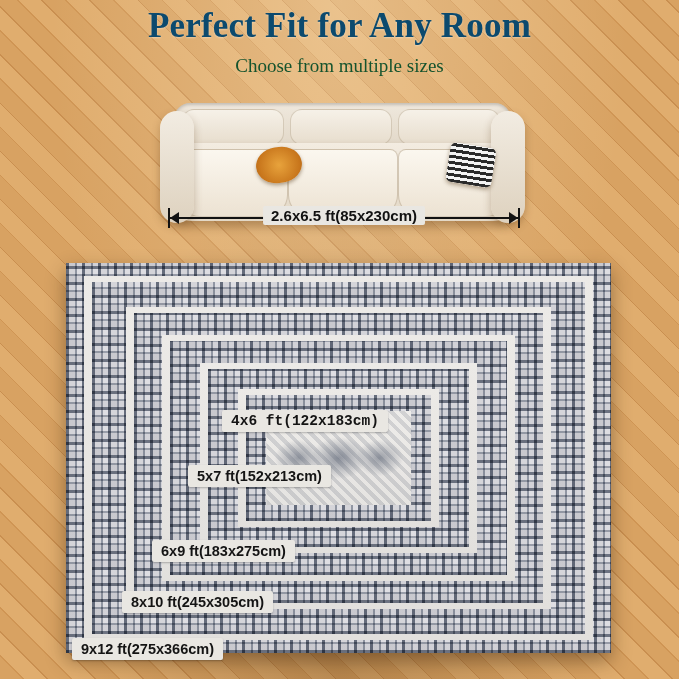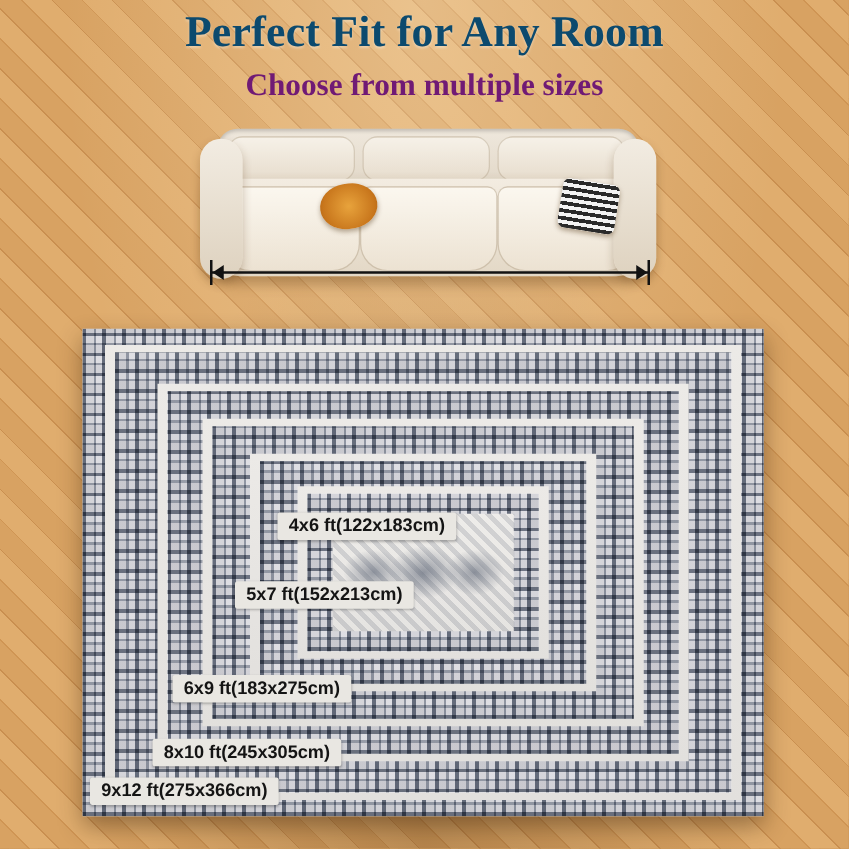--- a/index.html
+++ b/index.html
@@ -38,21 +38,21 @@
   
   .headline-wrap{
     position:absolute;left:0;right:0;top:6px;text-align:center;z-index:20;
   }
   .headline{
     font-size:35px;font-weight:700;color:#0c4a6e;letter-spacing:.2px;
     line-height:1.15;margin:0;
     text-shadow:0 1px 2px rgba(255,255,255,.35);
   }
   .subhead{
-    font-size:25px;color:#701a75;margin:9px 0 0;font-weight:700;
+    font-size:19px;color:#14532d;margin:9px 0 0;font-weight:400;
   }
 
   
   .sofa{
     position:absolute;left:160px;top:103px;width:365px;height:140px;z-index:15;
   }
   .sofa .back{
     position:absolute;left:14px;top:0;width:337px;height:44px;
     background:linear-gradient(#efe8dd,#e2d8c8);
     border-radius:16px 16px 10px 10px;
@@ -160,25 +160,25 @@
 
   
   .size-lab{
     position:absolute;z-index:30;
     background:#e9e7e2;color:#141414;
     font-family:"Liberation Sans",sans-serif;
     font-size:14.5px;font-weight:600;
     padding:3px 9px;border-radius:2px;white-space:nowrap;
     box-shadow:0 1px 2px rgba(0,0,0,.25);
   }
-  .l4x6{left:222px;top:410px;}
+  .l4x6{left:222px;top:410px;font-family:Liberation Mono, monospace;}
   .l5x7{left:188px;top:465px;}
-  .l6x9{left:138px;top:540px;}
+  .l6x9{left:152px;top:540px;}
   .l8x10{left:122px;top:591px;}
-  .l9x12{left:72px;top:622px;}
+  .l9x12{left:72px;top:638px;}
 </style>
 </head>
 <body>
 
 <div id="stage">
 
   <div class="floor"></div>
 
   <div class="headline-wrap">
     <h1 class="headline">Perfect Fit for Any Room</h1>
@@ -199,20 +199,21 @@
     <div class="pillow-gold"></div>
     <div class="pillow-check"></div>
   </div>
 
   <div class="measure">
     <div class="line"></div>
     <div class="cap l"></div>
     <div class="cap r"></div>
     <div class="ah l"></div>
     <div class="ah r"></div>
+    <div class="lab">2.6x6.5 ft(85x230cm)</div>
   </div>
 
   <div class="rug">
     <div class="band orn" style="left:0;top:0;right:0;bottom:0;"></div>
     <div class="band plain-light" style="left:18px;top:13px;right:18px;bottom:13px;"></div>
     <div class="band orn" style="left:26px;top:19px;right:26px;bottom:19px;"></div>
     <div class="band plain-light" style="left:60px;top:44px;right:60px;bottom:44px;"></div>
     <div class="band orn" style="left:68px;top:50px;right:68px;bottom:50px;"></div>
     <div class="band plain-light" style="left:96px;top:72px;right:96px;bottom:72px;"></div>
     <div class="band orn" style="left:104px;top:78px;right:104px;bottom:78px;"></div>

